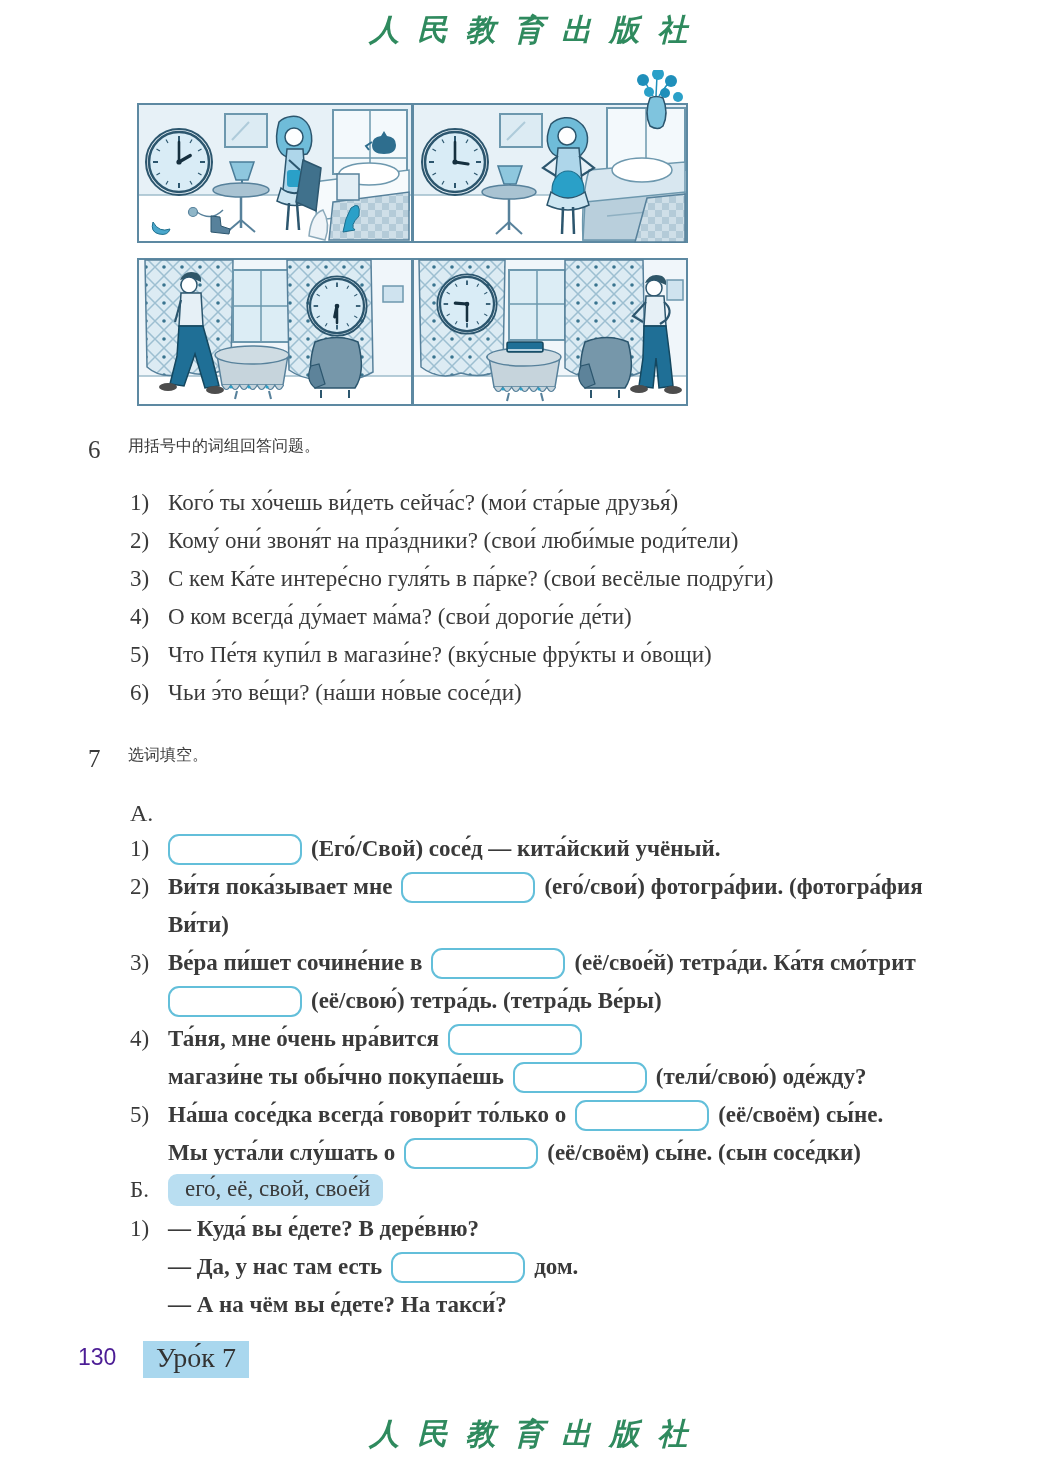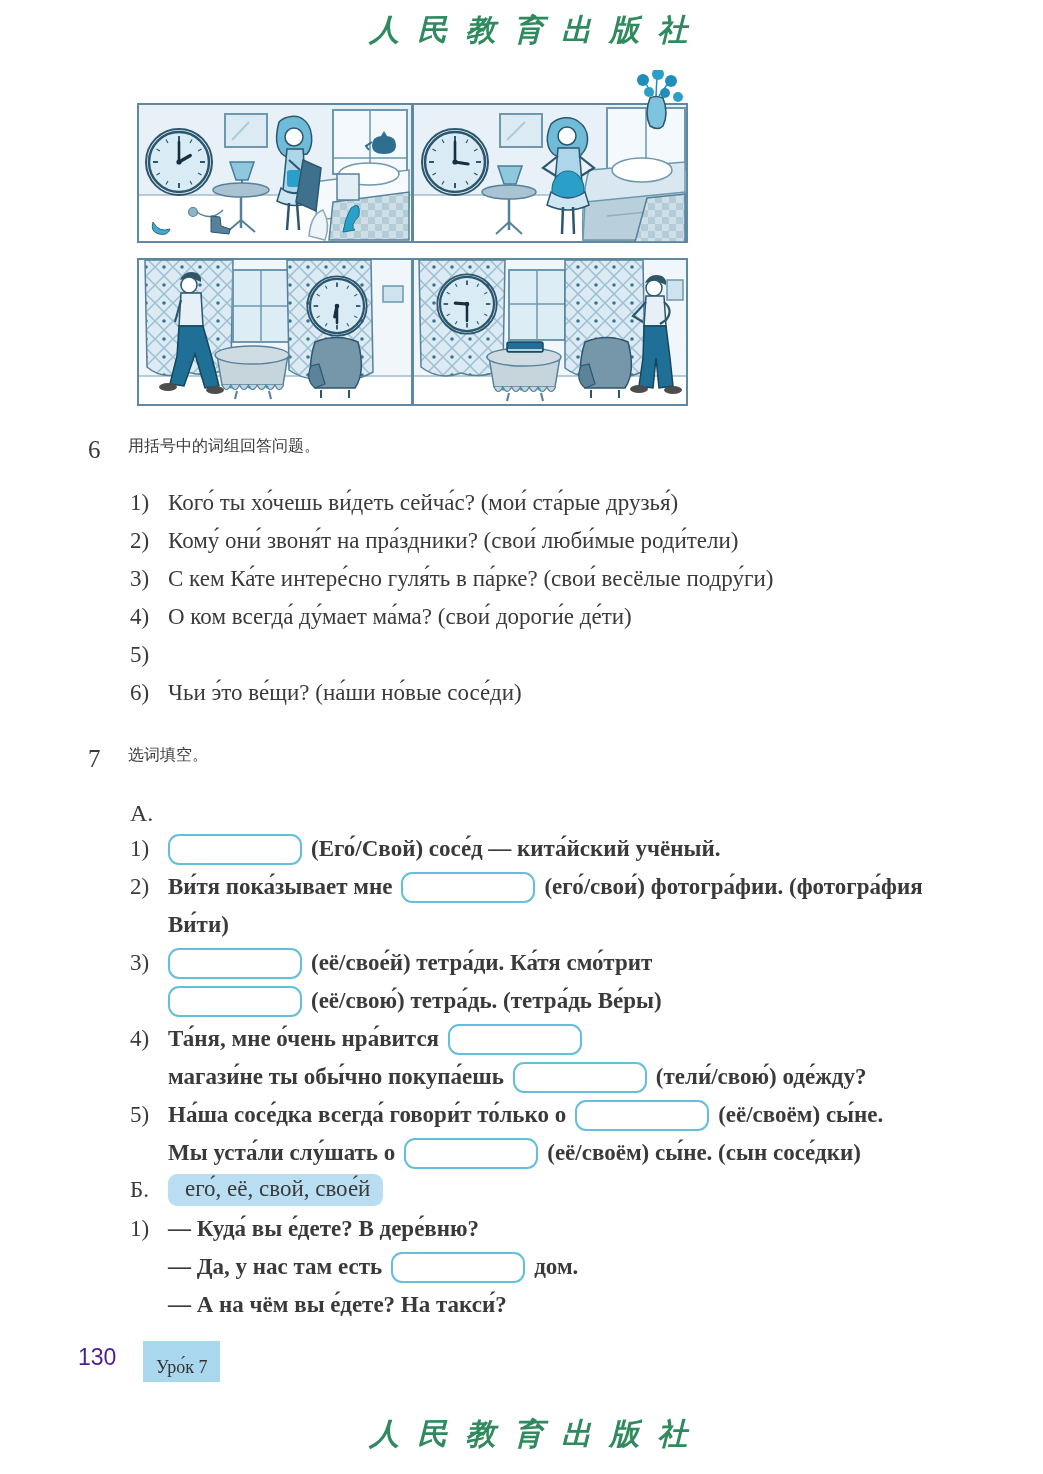--- a/index.html
+++ b/index.html
@@ -31,21 +31,21 @@
   .tline{display:flex;align-items:center;height:38px;gap:9px;font-size:23px;white-space:nowrap;}
   .blank-box{width:134px;height:31px;background:#fff;border:2px solid #63bfda;
              border-radius:11px;flex:none;box-sizing:border-box;}
   .bank-row{display:flex;align-items:center;height:36px;}
   .word-pill{background:#b9def1;border-radius:9px;padding:2px 13px 4px 17px;font-size:23px;}
   .sec-b-items{margin-top:2px;}
 
   .page-num{position:absolute;left:78px;top:1344px;font-size:23px;color:#4c1d95;
             font-family:"Liberation Sans","DejaVu Sans",sans-serif;}
   .lesson-pill{position:absolute;left:143px;top:1341px;background:#a9d7ee;
-               padding:16px 13px 4px 13px;font-size:18px;color:#333;}
+               padding:1px 13px 4px 13px;font-size:28px;color:#333;}
 </style>
 </head>
 <body>
 
 <div class="page">
 
   <div class="logo top">人民教育出版社</div>
 
   <svg id="strip1" class="strip" width="551" height="173" viewBox="0 0 551 173">
     <defs>
@@ -341,20 +341,21 @@
       <div class="item">
           <span class="inum">3)</span>
           <span class="itext">С кем Ка́те интере́сно гуля́ть в па́рке? (свои́ весёлые подру́ги)</span>
         </div>
       <div class="item">
           <span class="inum">4)</span>
           <span class="itext">О ком всегда́ ду́мает ма́ма? (свои́ дороги́е де́ти)</span>
         </div>
       <div class="item">
           <span class="inum">5)</span>
+          <span class="itext">Что Пе́тя купи́л в магази́не? (вку́сные фру́кты и о́вощи)</span>
         </div>
       <div class="item">
           <span class="inum">6)</span>
           <span class="itext">Чьи э́то ве́щи? (на́ши но́вые сосе́ди)</span>
         </div>
     </div>
   </section>
 
   <section class="ex ex7">
     <div class="ex-header">
@@ -384,20 +385,21 @@
             </div>
             <div class="tline">
               <span>Ви́ти)</span>
             </div>
           </div>
         </div>
       <div class="itemblock">
           <span class="inum">3)</span>
           <div class="lines">
             <div class="tline">
+              <span>Ве́ра пи́шет сочине́ние в</span>
               <span class="blank-box"></span>
               <span>(её/свое́й) тетра́ди. Ка́тя смо́трит</span>
             </div>
             <div class="tline">
               <span class="blank-box"></span>
               <span>(её/свою́) тетра́дь. (тетра́дь Ве́ры)</span>
             </div>
           </div>
         </div>
       <div class="itemblock">

